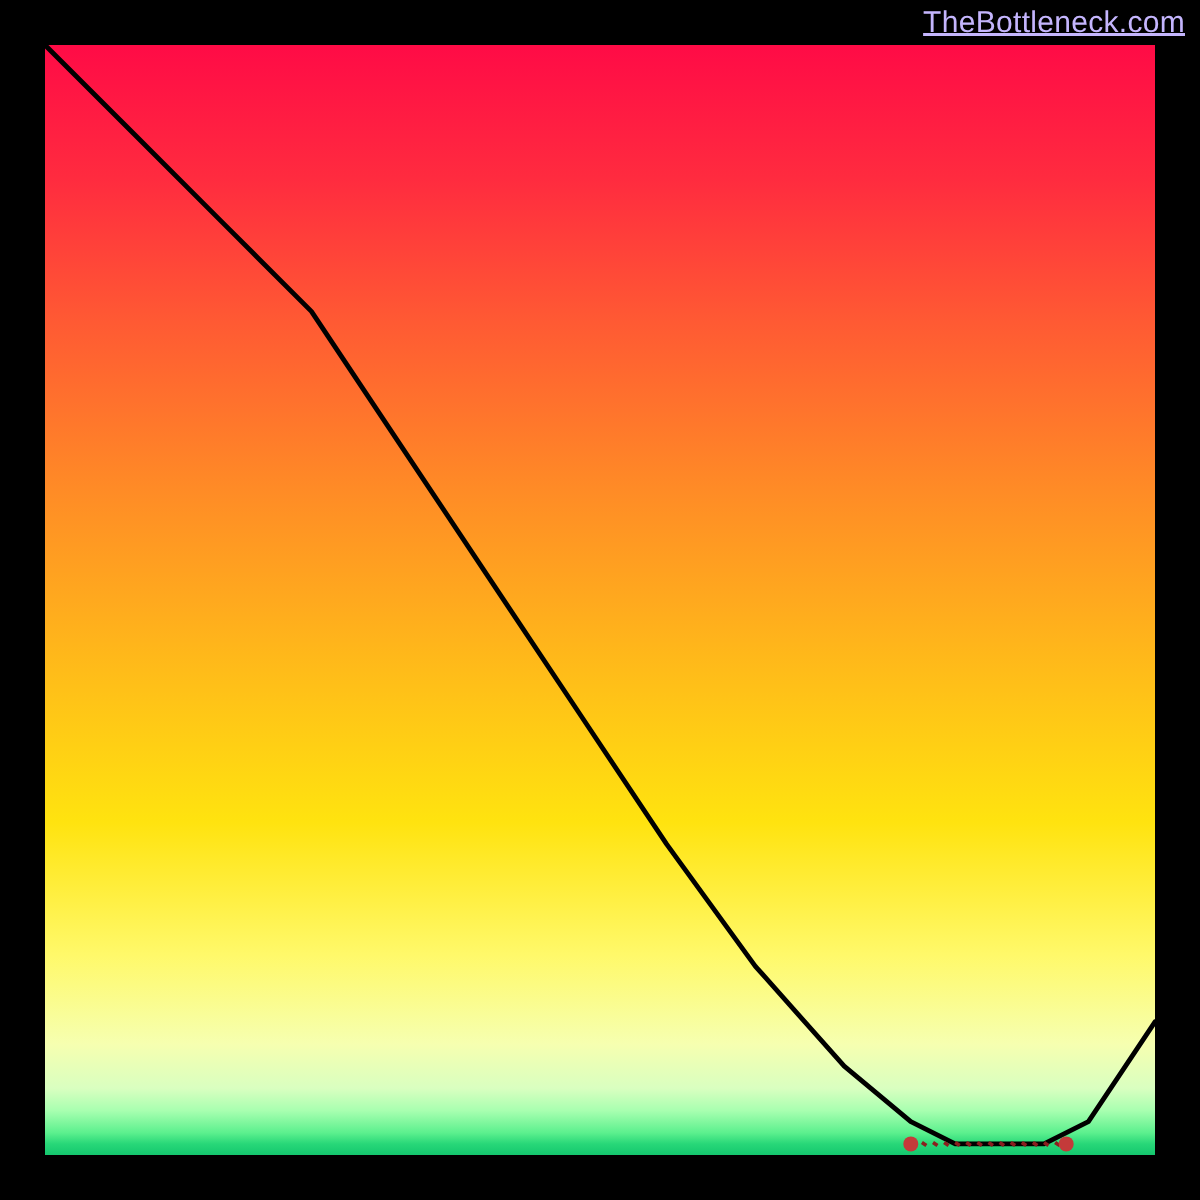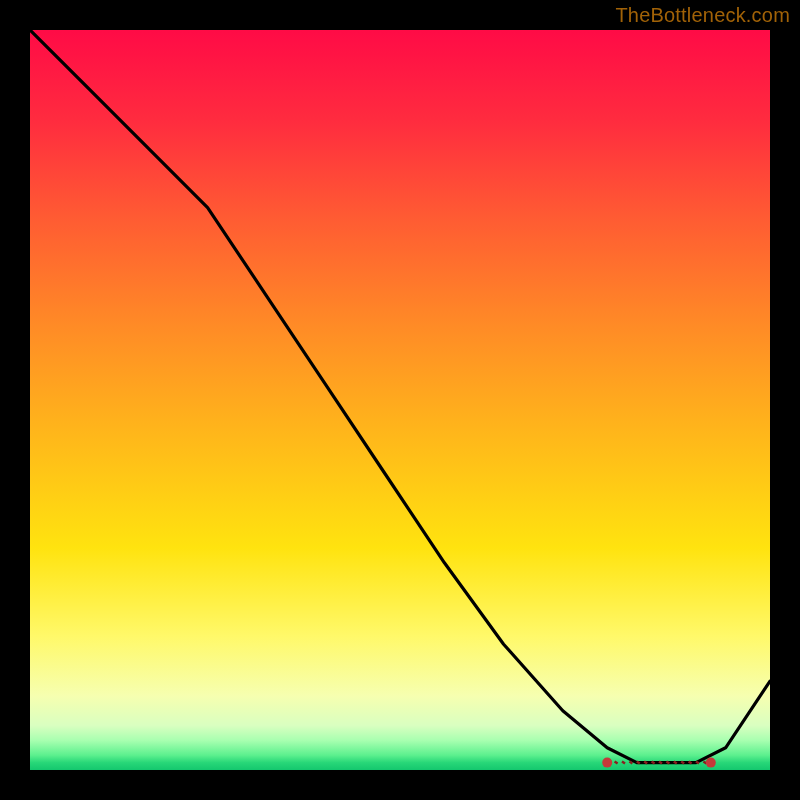--- a/index.html
+++ b/index.html
@@ -14,25 +14,26 @@
   .frame {
     position: relative;
     width: 800px;
     height: 800px;
     background: #000;
   }
   .watermark {
     position: absolute;
     top: 4px;
     right: 10px;
-    color: #a16207;
+    color: #c4b5fd;
     font-size: 20px;
     font-weight: 500;
     letter-spacing: 0.2px;
     z-index: 10;
+    text-decoration: underline;
   }
   .plot-area {
     position: absolute;
     left: 30px;
     top: 30px;
     width: 740px;
     height: 740px;
     overflow: hidden;
   }
   .gradient {

